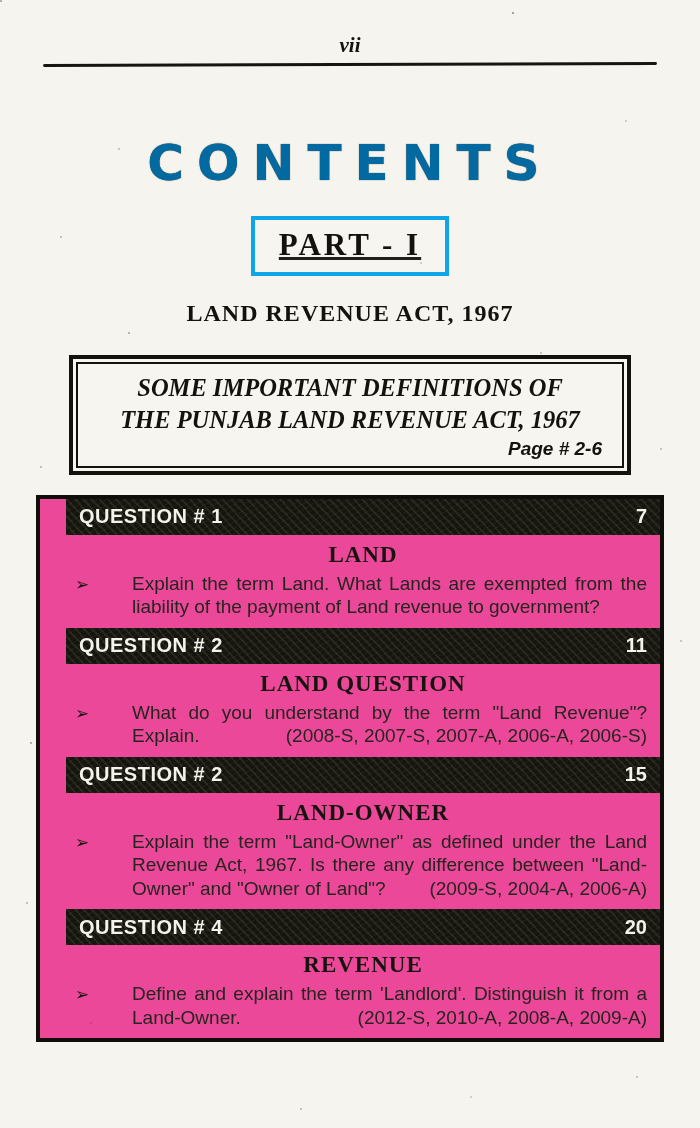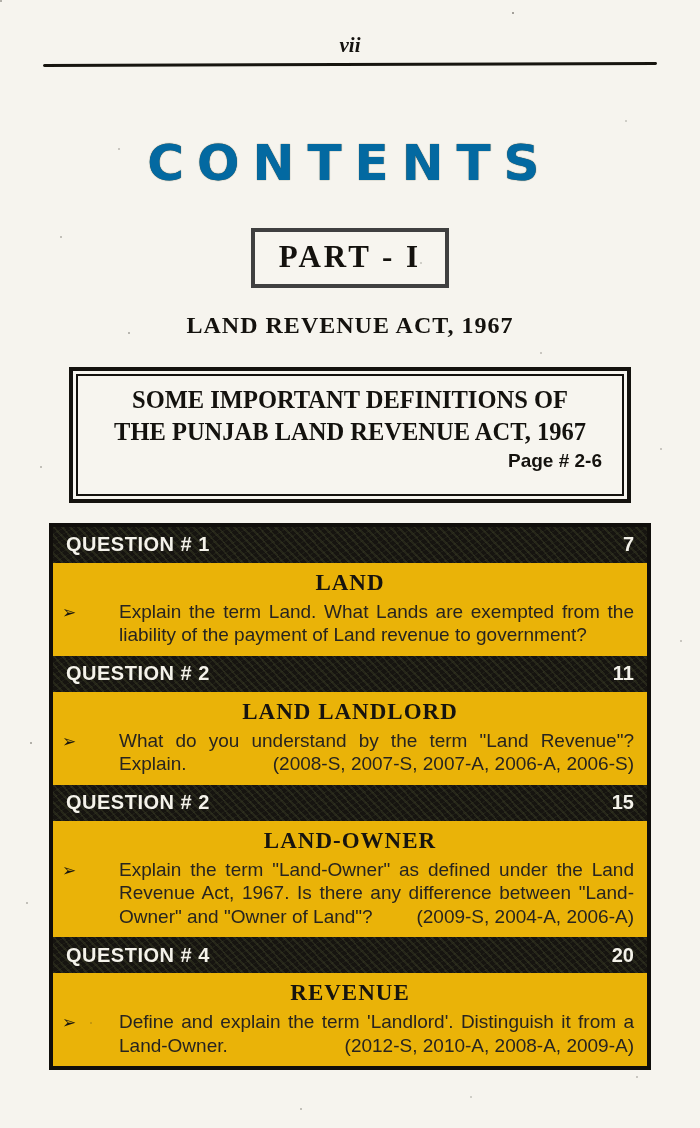--- a/index.html
+++ b/index.html
@@ -38,58 +38,61 @@
     transform:rotate(-0.2deg);
   }
   .contents-title{
     margin-top:72px;text-align:center;
     font-family:"DejaVu Sans", sans-serif;
     font-weight:900;font-size:50px;line-height:1;
     letter-spacing:13px;color:#0369a1;
     text-shadow:0 0 1px #2c3012;
   }
   .part-box{
-    width:fit-content;margin:40px auto 0;
-    border:4px solid #404040;
+    width:fit-content;margin:28px auto 0;
+    border:4px solid #0ea5e9;
     padding:7px 24px 9px;
     background:#f7f5ef;
+    text-decoration:underline;
   }
   .part-label{
     font-family:"Liberation Serif", serif;
     font-weight:bold;font-size:31px;letter-spacing:3px;color:#14120e;
   }
   .act-title{
     margin-top:24px;text-align:center;
     font-family:"Liberation Serif", serif;
     font-weight:bold;font-size:24px;letter-spacing:1px;color:#14120e;
   }
   .def-box-outer{
     width:548px;margin:28px auto 0;
     border:4px solid #14120e;
     padding:3px;
     background:#f7f5ef;
   }
   .def-box-inner{
     border:2px solid #14120e;
-    padding:8px 14px 22px;
+    padding:8px 14px 6px;
+    font-style:italic;
   }
   .def-line{
     text-align:center;
     font-family:"Liberation Serif", serif;
     font-weight:bold;font-size:24.5px;line-height:1.32;color:#14120e;
   }
   .def-pageref{
     text-align:right;
     font-weight:bold;font-size:19px;color:#14120e;
     padding-right:6px;margin-top:1px;
   }
   .q-container{
     width:594px;margin:20px auto 11px;
     border:4px solid #100e0b;
-    background:#eab308;
+    background:#ec4899;
+    padding-left:26px;
   }
   .q-header{
     background:#161410;
     background-image:
       repeating-linear-gradient(47deg, rgba(96,104,60,.22) 0 2px, rgba(0,0,0,0) 2px 6px),
       repeating-linear-gradient(-31deg, rgba(70,76,48,.18) 0 1px, rgba(0,0,0,0) 1px 5px);
     color:#f4f2ea;
     display:flex;justify-content:space-between;align-items:center;
     height:36px;padding:0 13px 0 13px;
   }
@@ -153,21 +156,21 @@
           <span style="display:block">liability of the payment of Land revenue to government?</span>
         </span>
       </div>
     </div>
 
     <div>
       <div class="q-header">
         <span class="q-label">QUESTION # 2</span>
         <span class="q-page">11</span>
       </div>
-      <div class="q-topic">LAND LANDLORD</div>
+      <div class="q-topic">LAND QUESTION</div>
       <div class="q-row">
         <span class="q-bullet">➢</span>
         <span class="q-text">
           <span class="line-just" style="display:block">What do you understand by the term "Land Revenue"?</span>
           <span class="line-split">
             <span class="ls-l">Explain.</span>
             <span class="ls-r">(2008-S, 2007-S, 2007-A, 2006-A, 2006-S)</span>
           </span>
         </span>
       </div>

